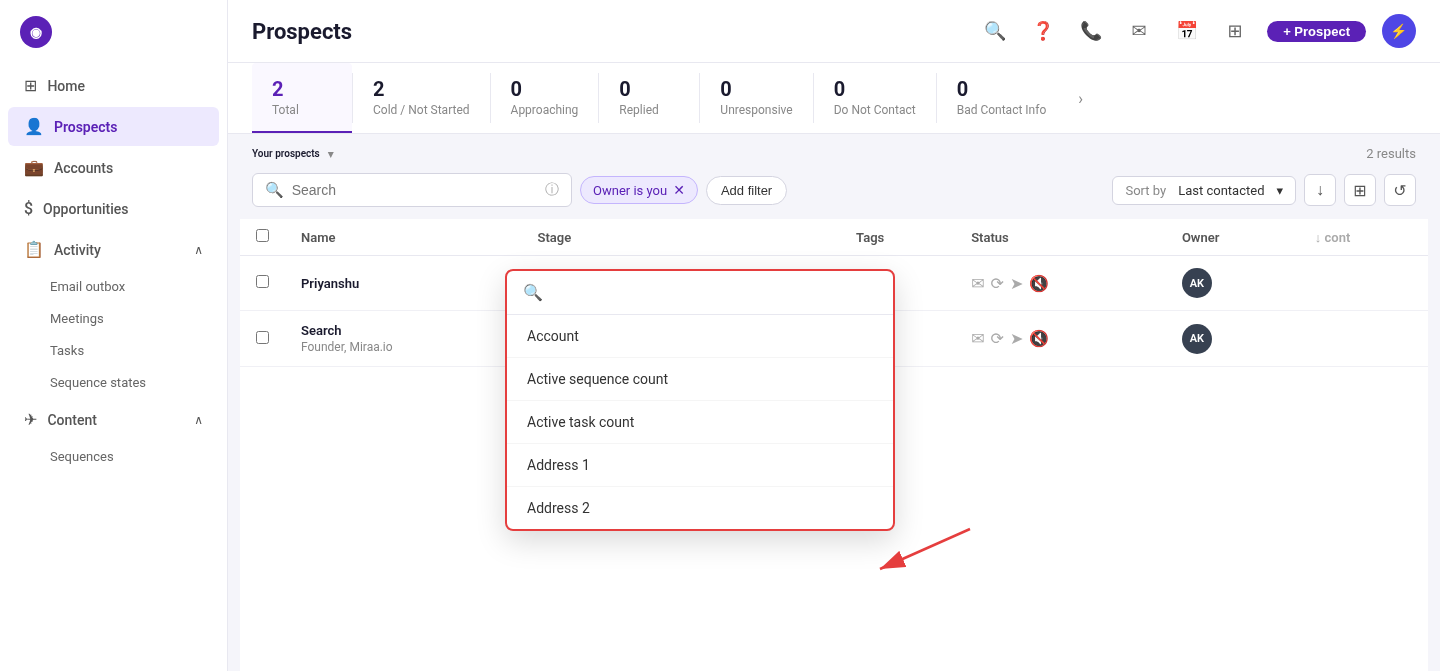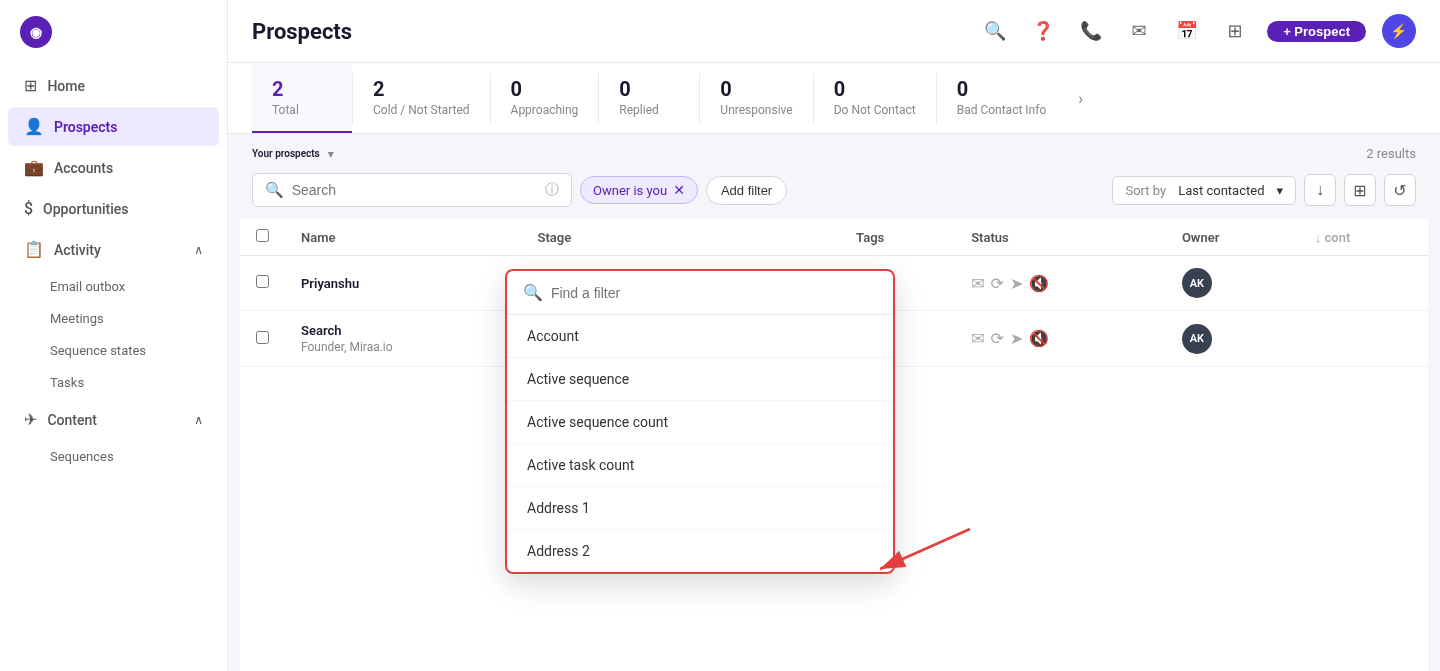--- a/index.html
+++ b/index.html
@@ -353,24 +353,24 @@
       <span>Activity</span>
       <span class="expand-icon">∧</span>
     </div>
     <div class="sub-nav-item">
       <span>Email outbox</span>
     </div>
     <div class="sub-nav-item">
       <span>Meetings</span>
     </div>
     <div class="sub-nav-item">
+      <span>Tasks</span>
+    </div>
+    <div class="sub-nav-item">
       <span>Sequence states</span>
-    </div>
-    <div class="sub-nav-item">
-      <span>Tasks</span>
     </div>
 
     <div class="nav-item">
       <span class="nav-icon">✈</span>
       <span>Content</span>
       <span class="expand-icon">∧</span>
     </div>
     <div class="sub-nav-item">
       <span>Sequences</span>
     </div>
@@ -528,24 +528,22 @@
               <div class="avatar-cell">AK</div>
             </td>
             <td></td>
           </tr>
         </tbody>
       </table>
 
       <div class="filter-dropdown">
         <div class="filter-dropdown-search">
           <span style="color:#aaa;">🔍</span>
-          <input type="text" placeholder="Find a filter" style="">
         </div>
         <div class="filter-option">Account</div>
-        <div class="filter-option">Active sequence</div>
         <div class="filter-option">Active sequence count</div>
         <div class="filter-option">Active task count</div>
         <div class="filter-option">Address 1</div>
         <div class="filter-option">Address 2</div>
       </div>
 
       <div class="arrow-container">
         <svg class="arrow-svg" width="120" height="60">
           <defs>
             <marker id="arrowhead" markerWidth="10" markerHeight="7" refX="10" refY="3.5" orient="auto">

